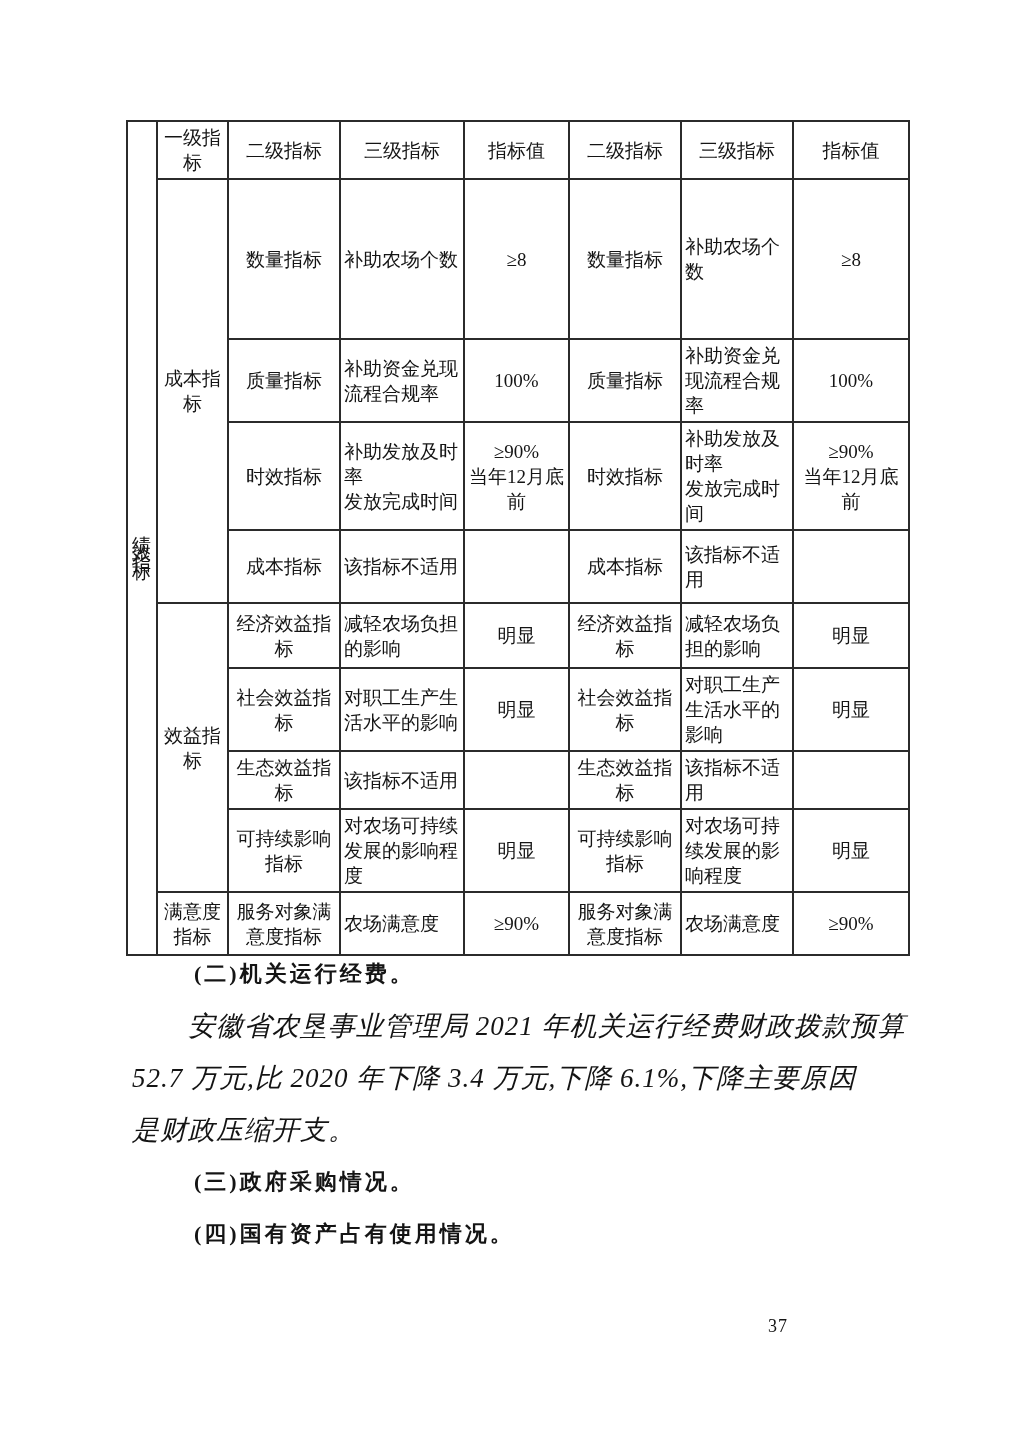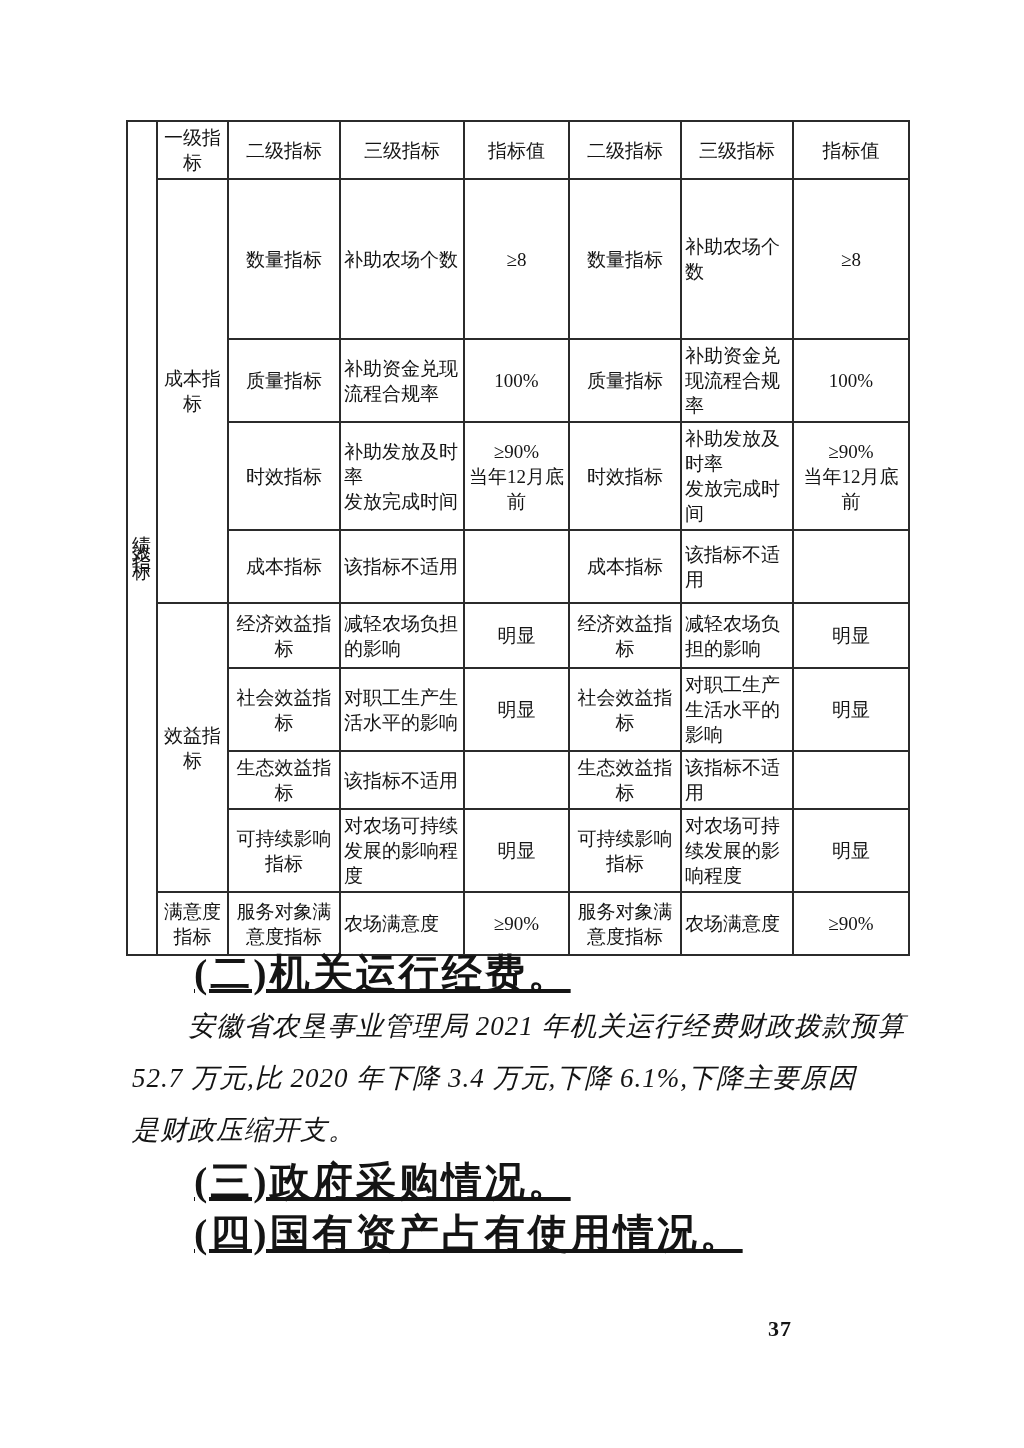--- a/index.html
+++ b/index.html
@@ -38,34 +38,33 @@
   }
   
   .content{
     position:absolute;left:132px;top:948px;width:780px;
     font-size:27px;
     line-height:52px;
     letter-spacing:1px;
   }
   .sec-heading{
     font-weight:bold;
-    font-size:40px;
+    font-size:22px;
     letter-spacing:3px;
     text-indent:62px;
     white-space:pre-line;
-    text-decoration:underline;
   }
   .sec-body{
     text-indent:56px;
     white-space:pre-line;
     font-style:italic;
   }
   .page-number{
     position:absolute;left:768px;top:1316px;
-    font-size:22px;font-weight:bold;
+    font-size:18px;font-weight:normal;
     letter-spacing:1px;
   }
 </style>
 </head>
 <body>
 
 <div class="page">
 
   <table class="perf">
     <colgroup>

